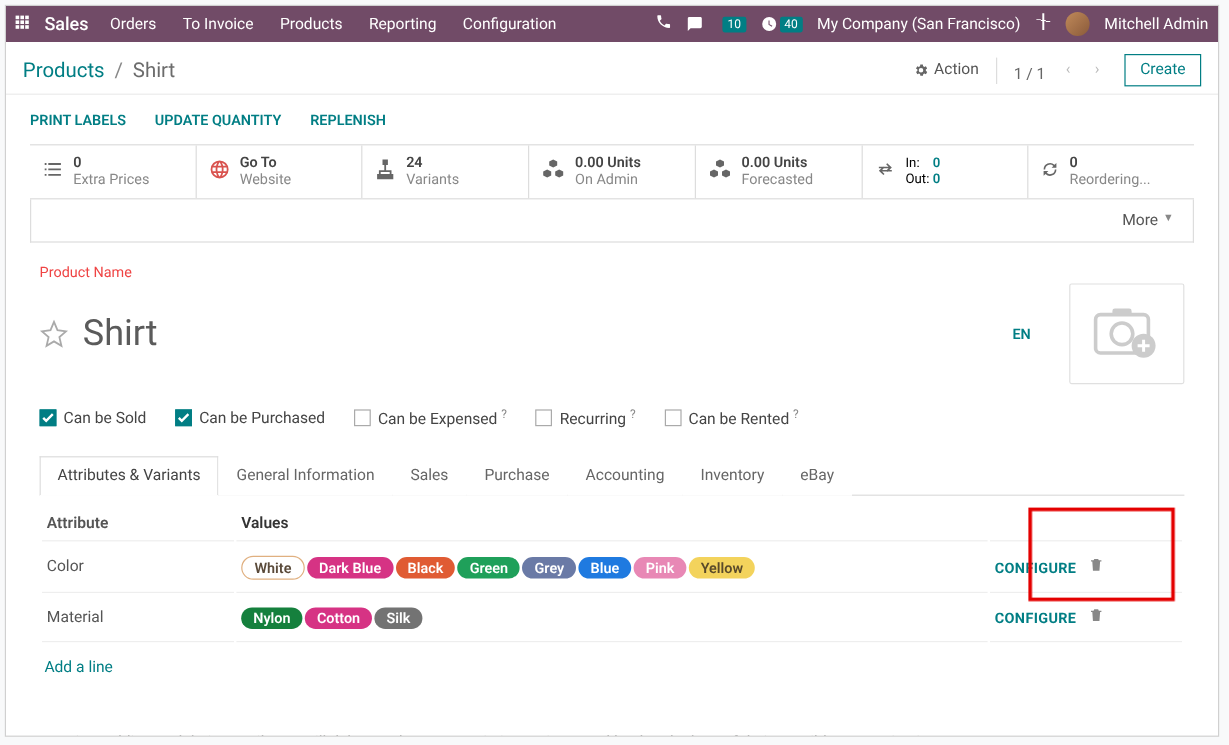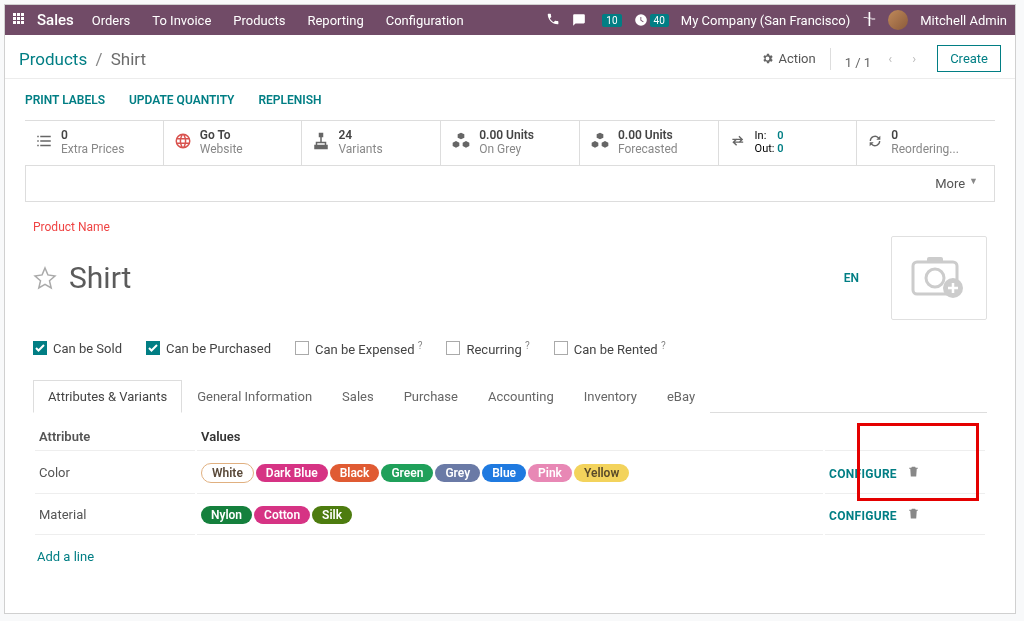--- a/index.html
+++ b/index.html
@@ -184,21 +184,21 @@
             <span class="stat-val">24</span>
             <span class="stat-label">Variants</span>
           </span>
       </div>
       <div class="statbox">
         <span class="stat-icon"><svg width="20" height="20" viewBox="0 0 24 24" fill="#666">
               <path d="M12 2l4 2v4l-4 2-4-2V4l4-2zM6 12l4 2v4l-4 2-4-2v-4l4-2zM18 12l4 2v4l-4 2-4-2v-4l4-2z"></path>
             </svg></span>
         <span class="stat-text">
             <span class="stat-val">0.00 Units</span>
-            <span class="stat-label">On Grey</span>
+            <span class="stat-label">On Admin</span>
           </span>
       </div>
       <div class="statbox">
         <span class="stat-icon"><svg width="20" height="20" viewBox="0 0 24 24" fill="#666">
               <path d="M12 2l4 2v4l-4 2-4-2V4l4-2zM6 12l4 2v4l-4 2-4-2v-4l4-2zM18 12l4 2v4l-4 2-4-2v-4l4-2z"></path>
             </svg></span>
         <span class="stat-text">
             <span class="stat-val">0.00 Units</span>
             <span class="stat-label">Forecasted</span>
           </span>
@@ -299,21 +299,21 @@
         <tbody id="attr-body">
             <tr>
               <td>Color</td>
               <td><span class="chip white">White</span><span class="chip" style="background: rgb(214, 51, 132);">Dark Blue</span><span class="chip" style="background: rgb(224, 91, 51);">Black</span><span class="chip" style="background: rgb(31, 160, 90);">Green</span><span class="chip" style="background: rgb(106, 122, 166);">Grey</span><span class="chip" style="background: rgb(31, 122, 224);">Blue</span><span class="chip" style="background: rgb(232, 136, 181);">Pink</span><span class="chip" style="background: rgb(243, 211, 92); color: rgb(90, 74, 42);">Yellow</span></td>
               <td class="configure-cell"><span class="configure">CONFIGURE</span><span class="trash"><svg width="13" height="13" viewBox="0 0 24 24" fill="#888">
                     <path d="M6 7h12l-1 14H7L6 7zm3-4h6l1 2h4v2H4V5h4l1-2z"></path>
                   </svg></span></td>
             </tr>
             <tr>
               <td>Material</td>
-              <td><span class="chip" style="background: #15803d;">Nylon</span><span class="chip" style="background: rgb(214, 51, 132);">Cotton</span><span class="chip" style="background: #4d7c0f;">Silk</span></td>
+              <td><span class="chip" style="background: #15803d;">Nylon</span><span class="chip" style="background: rgb(214, 51, 132);">Cotton</span><span class="chip" style="background: #737373;">Silk</span></td>
               <td class="configure-cell"><span class="configure">CONFIGURE</span><span class="trash"><svg width="13" height="13" viewBox="0 0 24 24" fill="#888">
                     <path d="M6 7h12l-1 14H7L6 7zm3-4h6l1 2h4v2H4V5h4l1-2z"></path>
                   </svg></span></td>
             </tr>
           </tbody>
       </table>
       <span class="addline">Add a line</span>
 
       <div class="warning">
         <b>Warning:</b><span> adding or deleting attributes will delete and recreate existing variants and lead to the loss of their possible customizations.</span>

